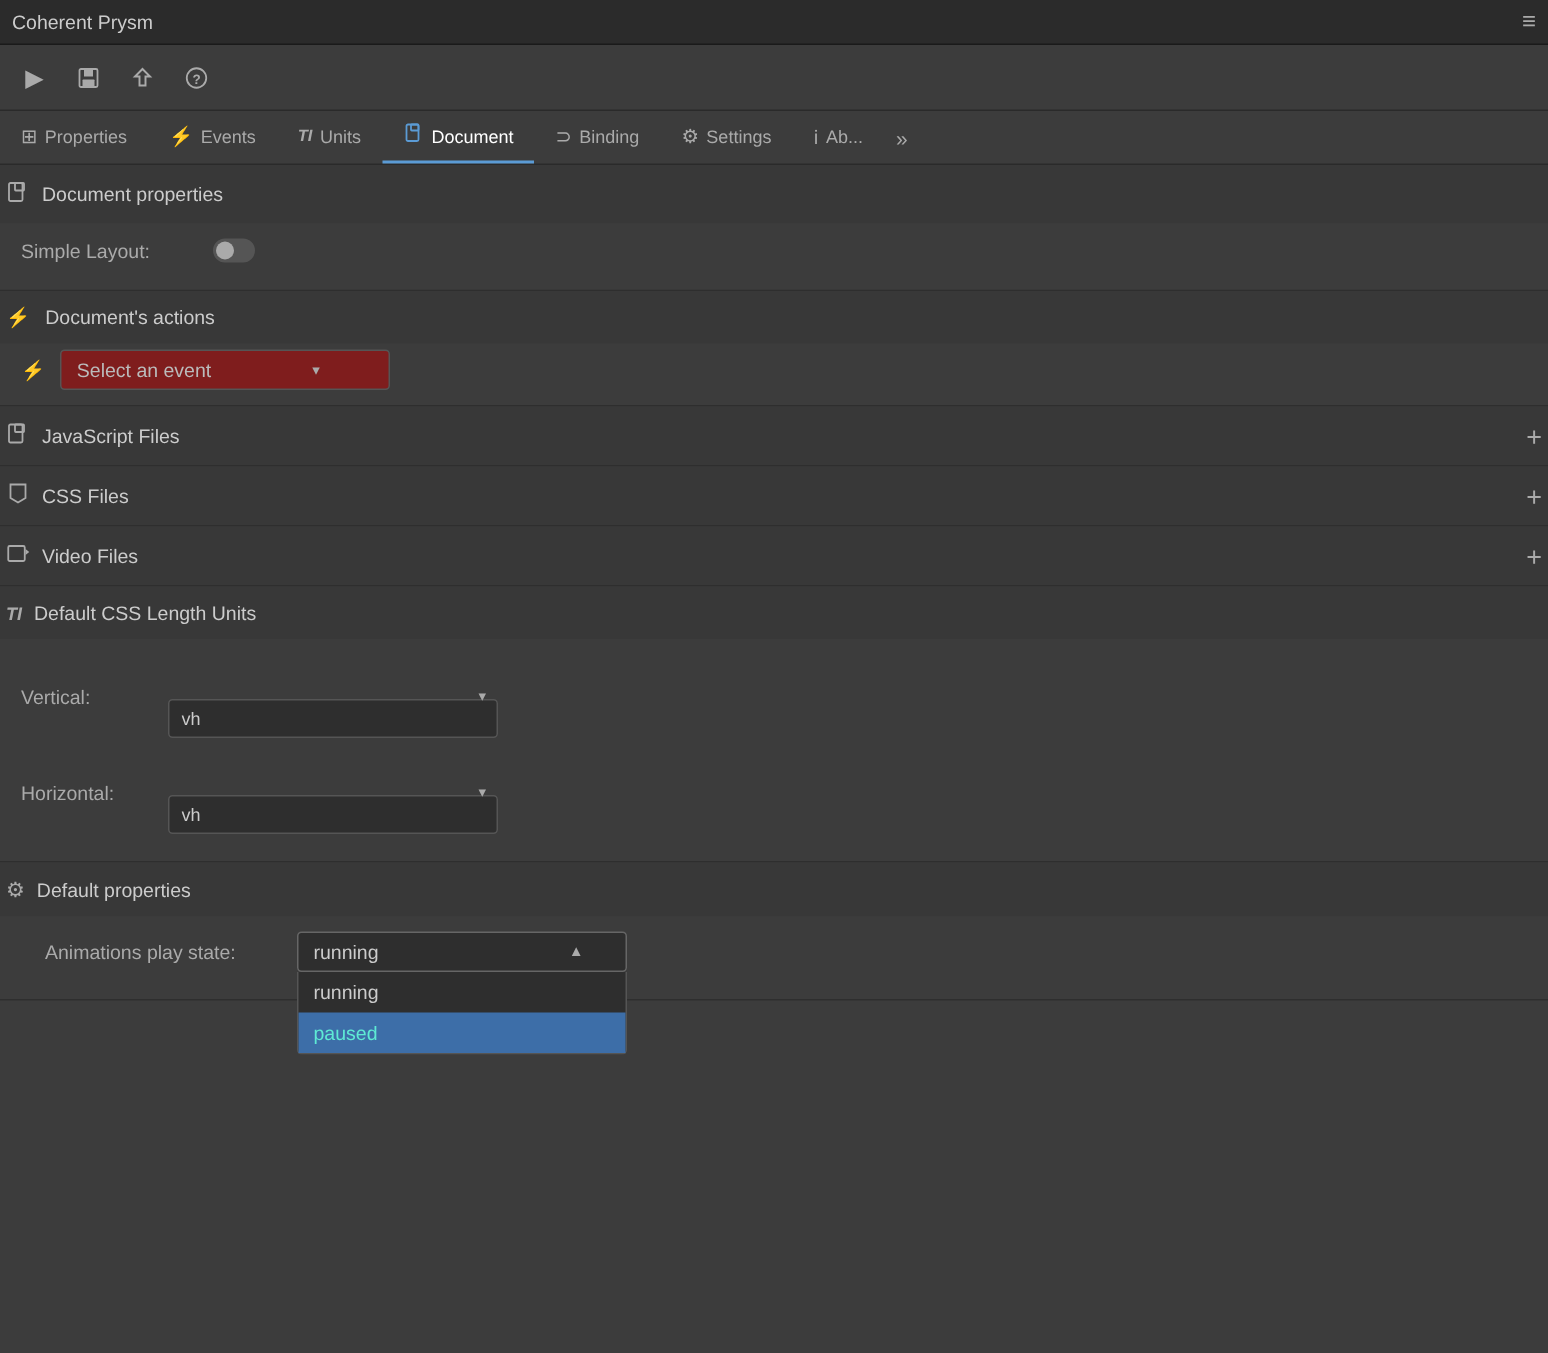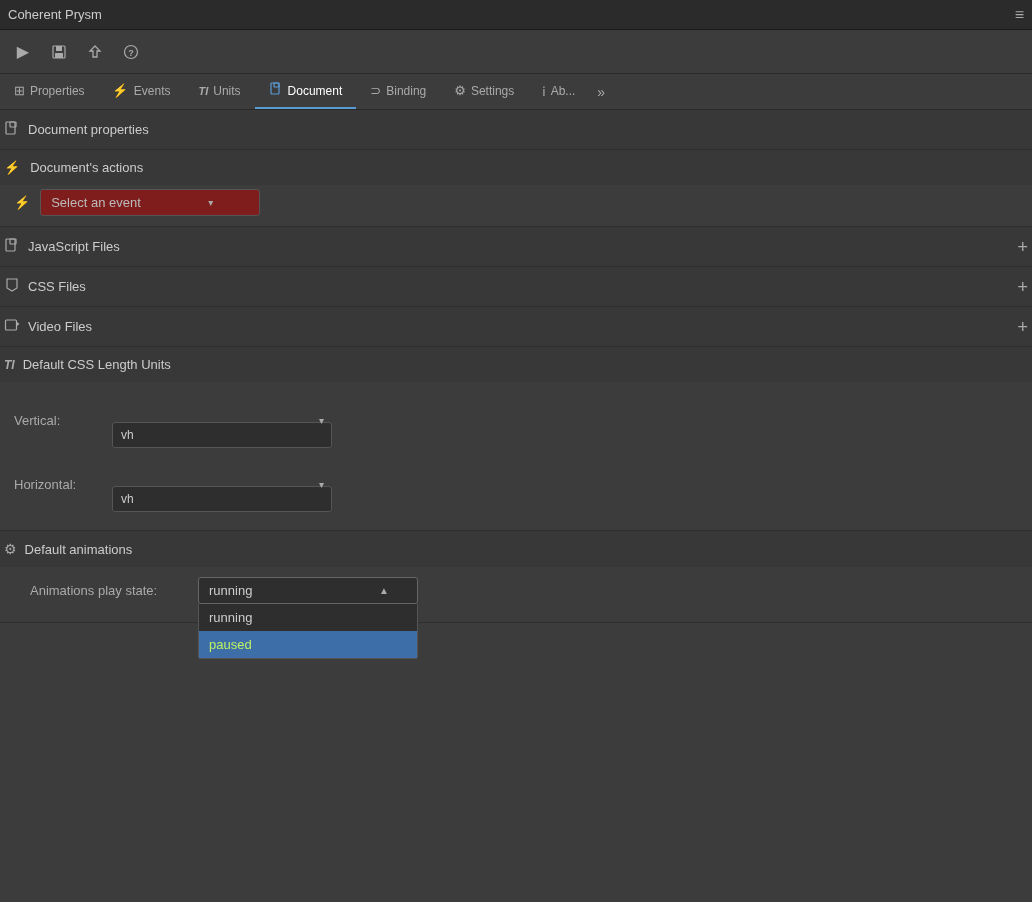--- a/index.html
+++ b/index.html
@@ -206,21 +206,21 @@
       border-radius: 0 0 3px 3px;
     }
     .dropdown-item {
       padding: 6px 10px;
       cursor: pointer;
       font-size: 13px;
       color: #ccc;
     }
     .dropdown-item.selected {
       background: #3d6ea8;
-      color: #bef264;
+      color: #5eead4;
     }
     .section-units .section-content .row-label {
       min-width: 90px;
     }
     .units-select-wrapper {
       position: relative;
       display: inline-block;
     }
     .units-select-wrapper::after {
       content: '▾';
@@ -323,20 +323,26 @@
 
   <div class="section">
     <div class="section-header">
       <span class="section-header-icon">
         <svg width="16" height="16" viewBox="0 0 16 16" fill="none">
           <rect x="2" y="2" width="9" height="12" rx="1" stroke="#aaa" stroke-width="1.2"></rect>
           <rect x="6" y="2" width="6" height="5" rx="0.5" stroke="#aaa" stroke-width="1.2" fill="none"></rect>
         </svg>
       </span>
       <span>Document properties</span>
+    </div>
+    <div class="section-content">
+      <div class="row">
+        <span class="row-label">Simple Layout:</span>
+        <div class="toggle"></div>
+      </div>
     </div>
   </div>
 
   <div class="section">
     <div class="section-header">
       <span class="section-header-icon lightning-icon">⚡</span>
       <span>Document's actions</span>
     </div>
     <div class="document-actions-row">
       <span class="lightning-icon">⚡</span>
@@ -416,21 +422,21 @@
             <option>%</option>
           </select>
         </div>
       </div>
     </div>
   </div>
 
   <div class="section">
     <div class="section-header">
       <span class="section-header-icon">⚙</span>
-      <span>Default animations</span>
+      <span>Default properties</span>
     </div>
     <div class="section-content">
       <div class="row">
         <span class="row-label" style="min-width:160px;margin-left:16px;">Animations play state:</span>
         <div class="anim-play-dropdown">
 
           <div class="dropdown-trigger">
             <span>running</span>
             <span class="chevron-up">▲</span>
           </div>

